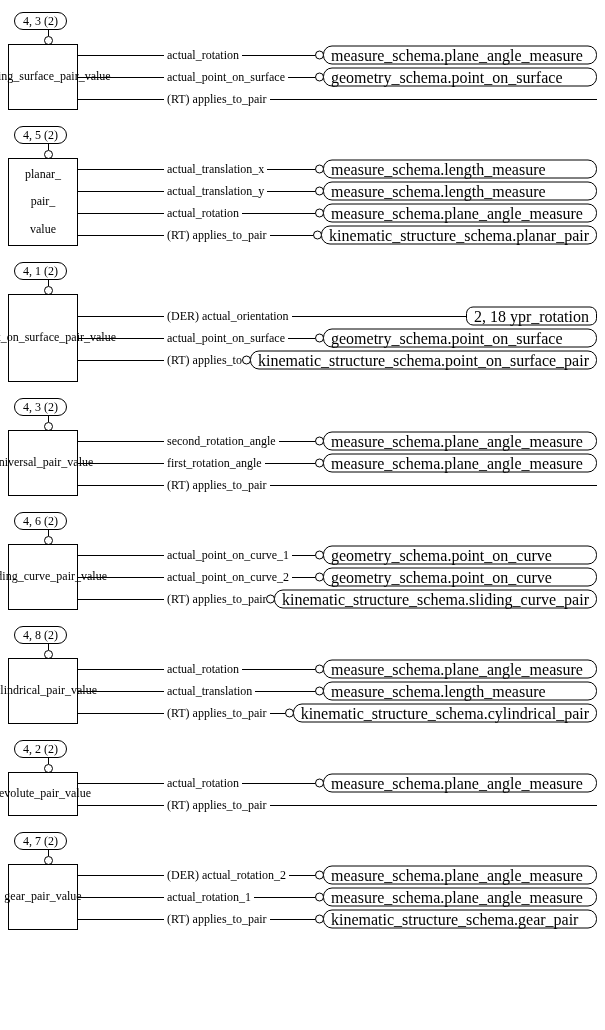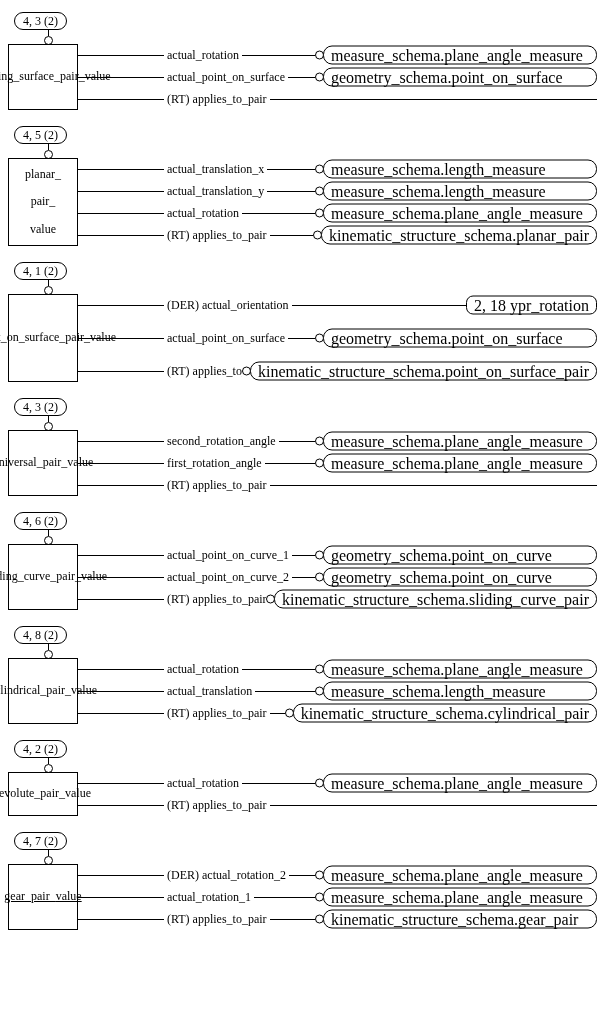--- a/index.html
+++ b/index.html
@@ -55,21 +55,21 @@
     text-align: center;
     font-size: 12px;
     line-height: 1.15;
     background: #fff;
     box-sizing: border-box;
   }
   .attrs {
     flex: 1;
     display: flex;
     flex-direction: column;
-    justify-content: space-between;
+    justify-content: center;
     position: relative;
   }
   .attr-row {
     position: relative;
     height: 22px;
     display: flex;
     align-items: center;
   }
   .attr-line {
     position: absolute;
@@ -355,21 +355,21 @@
               <span class="target-box wide">measure_schema.plane_angle_measure</span>
             </span>
           </div>
           <div class="attr-row">
             <div class="attr-line"></div>
             <span class="attr-label">(RT) applies_to_pair</span>
           </div>
         </div>
       </div></div>
     <div class="block"><span class="page-ref">4, 7 (2)</span><div class="conn-stub"></div><div class="conn-circle"></div><div class="row-area">
-        <div class="entity-box" style="min-height: 66px; text-decoration: underline;">
+        <div class="entity-box" style="min-height: 66px;">
           <span>gear_</span>
           <br>
           <span>pair_</span>
           <br>
           <span>value</span>
         </div>
         <div class="attrs">
           <div class="attr-row">
             <div class="attr-line"></div>
             <span class="attr-label">(DER) actual_rotation_2</span>

